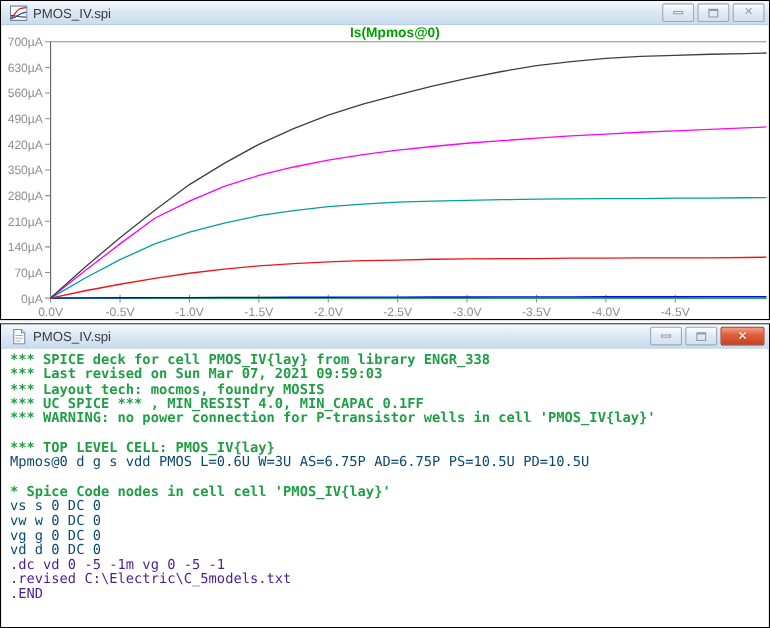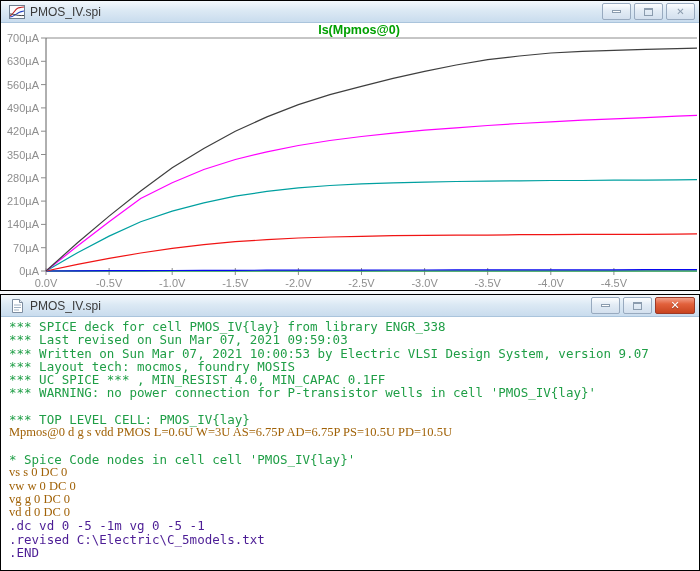--- a/index.html
+++ b/index.html
@@ -47,23 +47,23 @@
     position:absolute;left:2px;right:2px;bottom:2px;top:22px;
     background:#ffffff;overflow:hidden;
   }
   #iv-svg{position:absolute;left:0;top:0;}
   #spice-lines{
     padding:3px 0 0 6px;
     font-family:"DejaVu Sans Mono","Liberation Mono",monospace;
     font-size:12.5px;
   }
   .code-line{height:13.3px;line-height:13.3px;white-space:pre;}
-  .code-line.comment{color:#1f9e46;}
+  .code-line.comment{color:#1f9e46;font-weight:bold;}
   .code-line.directive{color:#4c1d95;}
-  .code-line.plain{color:#a16207;font-family:Liberation Serif, serif;}
+  .code-line.plain{color:#0c4a6e;}
 </style>
 </head>
 <body>
 
 <div class="mdi-window" id="win-top">
   <div class="titlebar">
     <span class="win-icon">
       <svg width="16" height="16" viewBox="0 0 16 16">
         <rect x="0.5" y="1.5" width="15" height="13" fill="#fbfcfe" stroke="#6f7f90"></rect>
         <path d="M1 12 C4 11,6 5,9 4 C11.5 3.4,13 3,15 3" stroke="#c02020" fill="none" stroke-width="1.1"></path>
@@ -163,21 +163,20 @@
         </span>
       <span class="win-btn close-active">
           <span class="g-close">✕</span>
         </span>
     </span>
   </div>
   <div class="win-content">
     <div id="spice-lines">
         <div class="code-line comment">*** SPICE deck for cell PMOS_IV{lay} from library ENGR_338</div>
         <div class="code-line comment">*** Last revised on Sun Mar 07, 2021 09:59:03</div>
-        <div class="code-line comment">*** Written on Sun Mar 07, 2021 10:00:53 by Electric VLSI Design System, version 9.07</div>
         <div class="code-line comment">*** Layout tech: mocmos, foundry MOSIS</div>
         <div class="code-line comment">*** UC SPICE *** , MIN_RESIST 4.0, MIN_CAPAC 0.1FF</div>
         <div class="code-line comment">*** WARNING: no power connection for P-transistor wells in cell 'PMOS_IV{lay}'</div>
         <div class="code-line plain">&nbsp;</div>
         <div class="code-line comment">*** TOP LEVEL CELL: PMOS_IV{lay}</div>
         <div class="code-line plain">Mpmos@0 d g s vdd PMOS L=0.6U W=3U AS=6.75P AD=6.75P PS=10.5U PD=10.5U</div>
         <div class="code-line plain">&nbsp;</div>
         <div class="code-line comment">* Spice Code nodes in cell cell 'PMOS_IV{lay}'</div>
         <div class="code-line plain">vs s 0 DC 0</div>
         <div class="code-line plain">vw w 0 DC 0</div>

